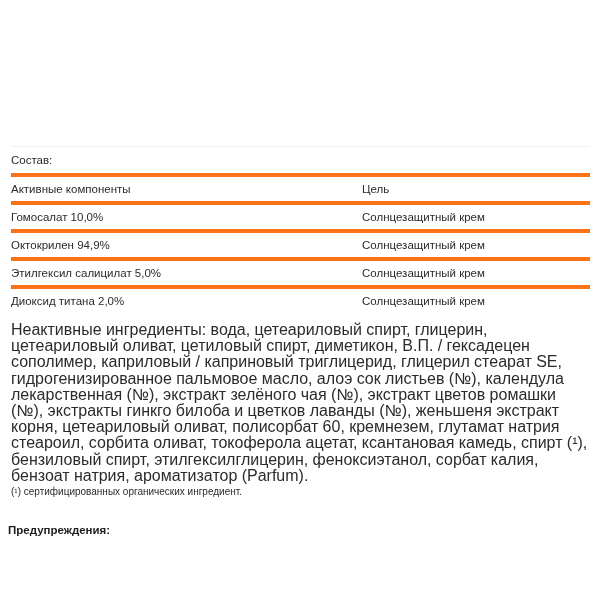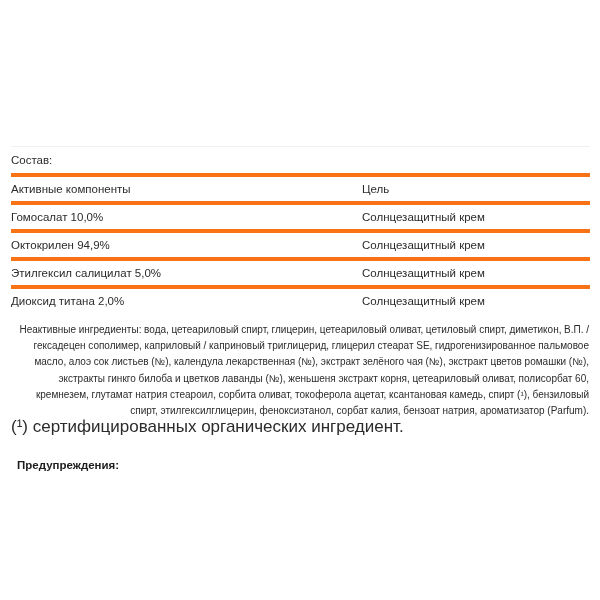--- a/index.html
+++ b/index.html
@@ -59,37 +59,37 @@
     padding-top: 6px;
     padding-bottom: 6px;
   }
 
   
   .inactive-block {
     margin: 9px 11px 0 11px;
     width: 578px;
   }
   .inactive-text {
-    font-size: 10px;
+    font-size: 16px;
     line-height: 16.2px;
     color: #2b2b2b;
     margin: 0;
-    text-align: right;
+    text-align: left;
     word-spacing: -0.1px;
   }
   .organic-note {
-    font-size: 17px;
+    font-size: 10px;
     line-height: 16.2px;
     color: #2b2b2b;
     margin: 0;
   }
 
   
   .warnings-heading {
-    margin: 23px 0 0 17px;
+    margin: 23px 0 0 8px;
     font-size: 11.5px;
     line-height: 14px;
     font-weight: bold;
     color: #1d1d1d;
   }
 </style>
 </head>
 <body>
 
 <div id="page">

